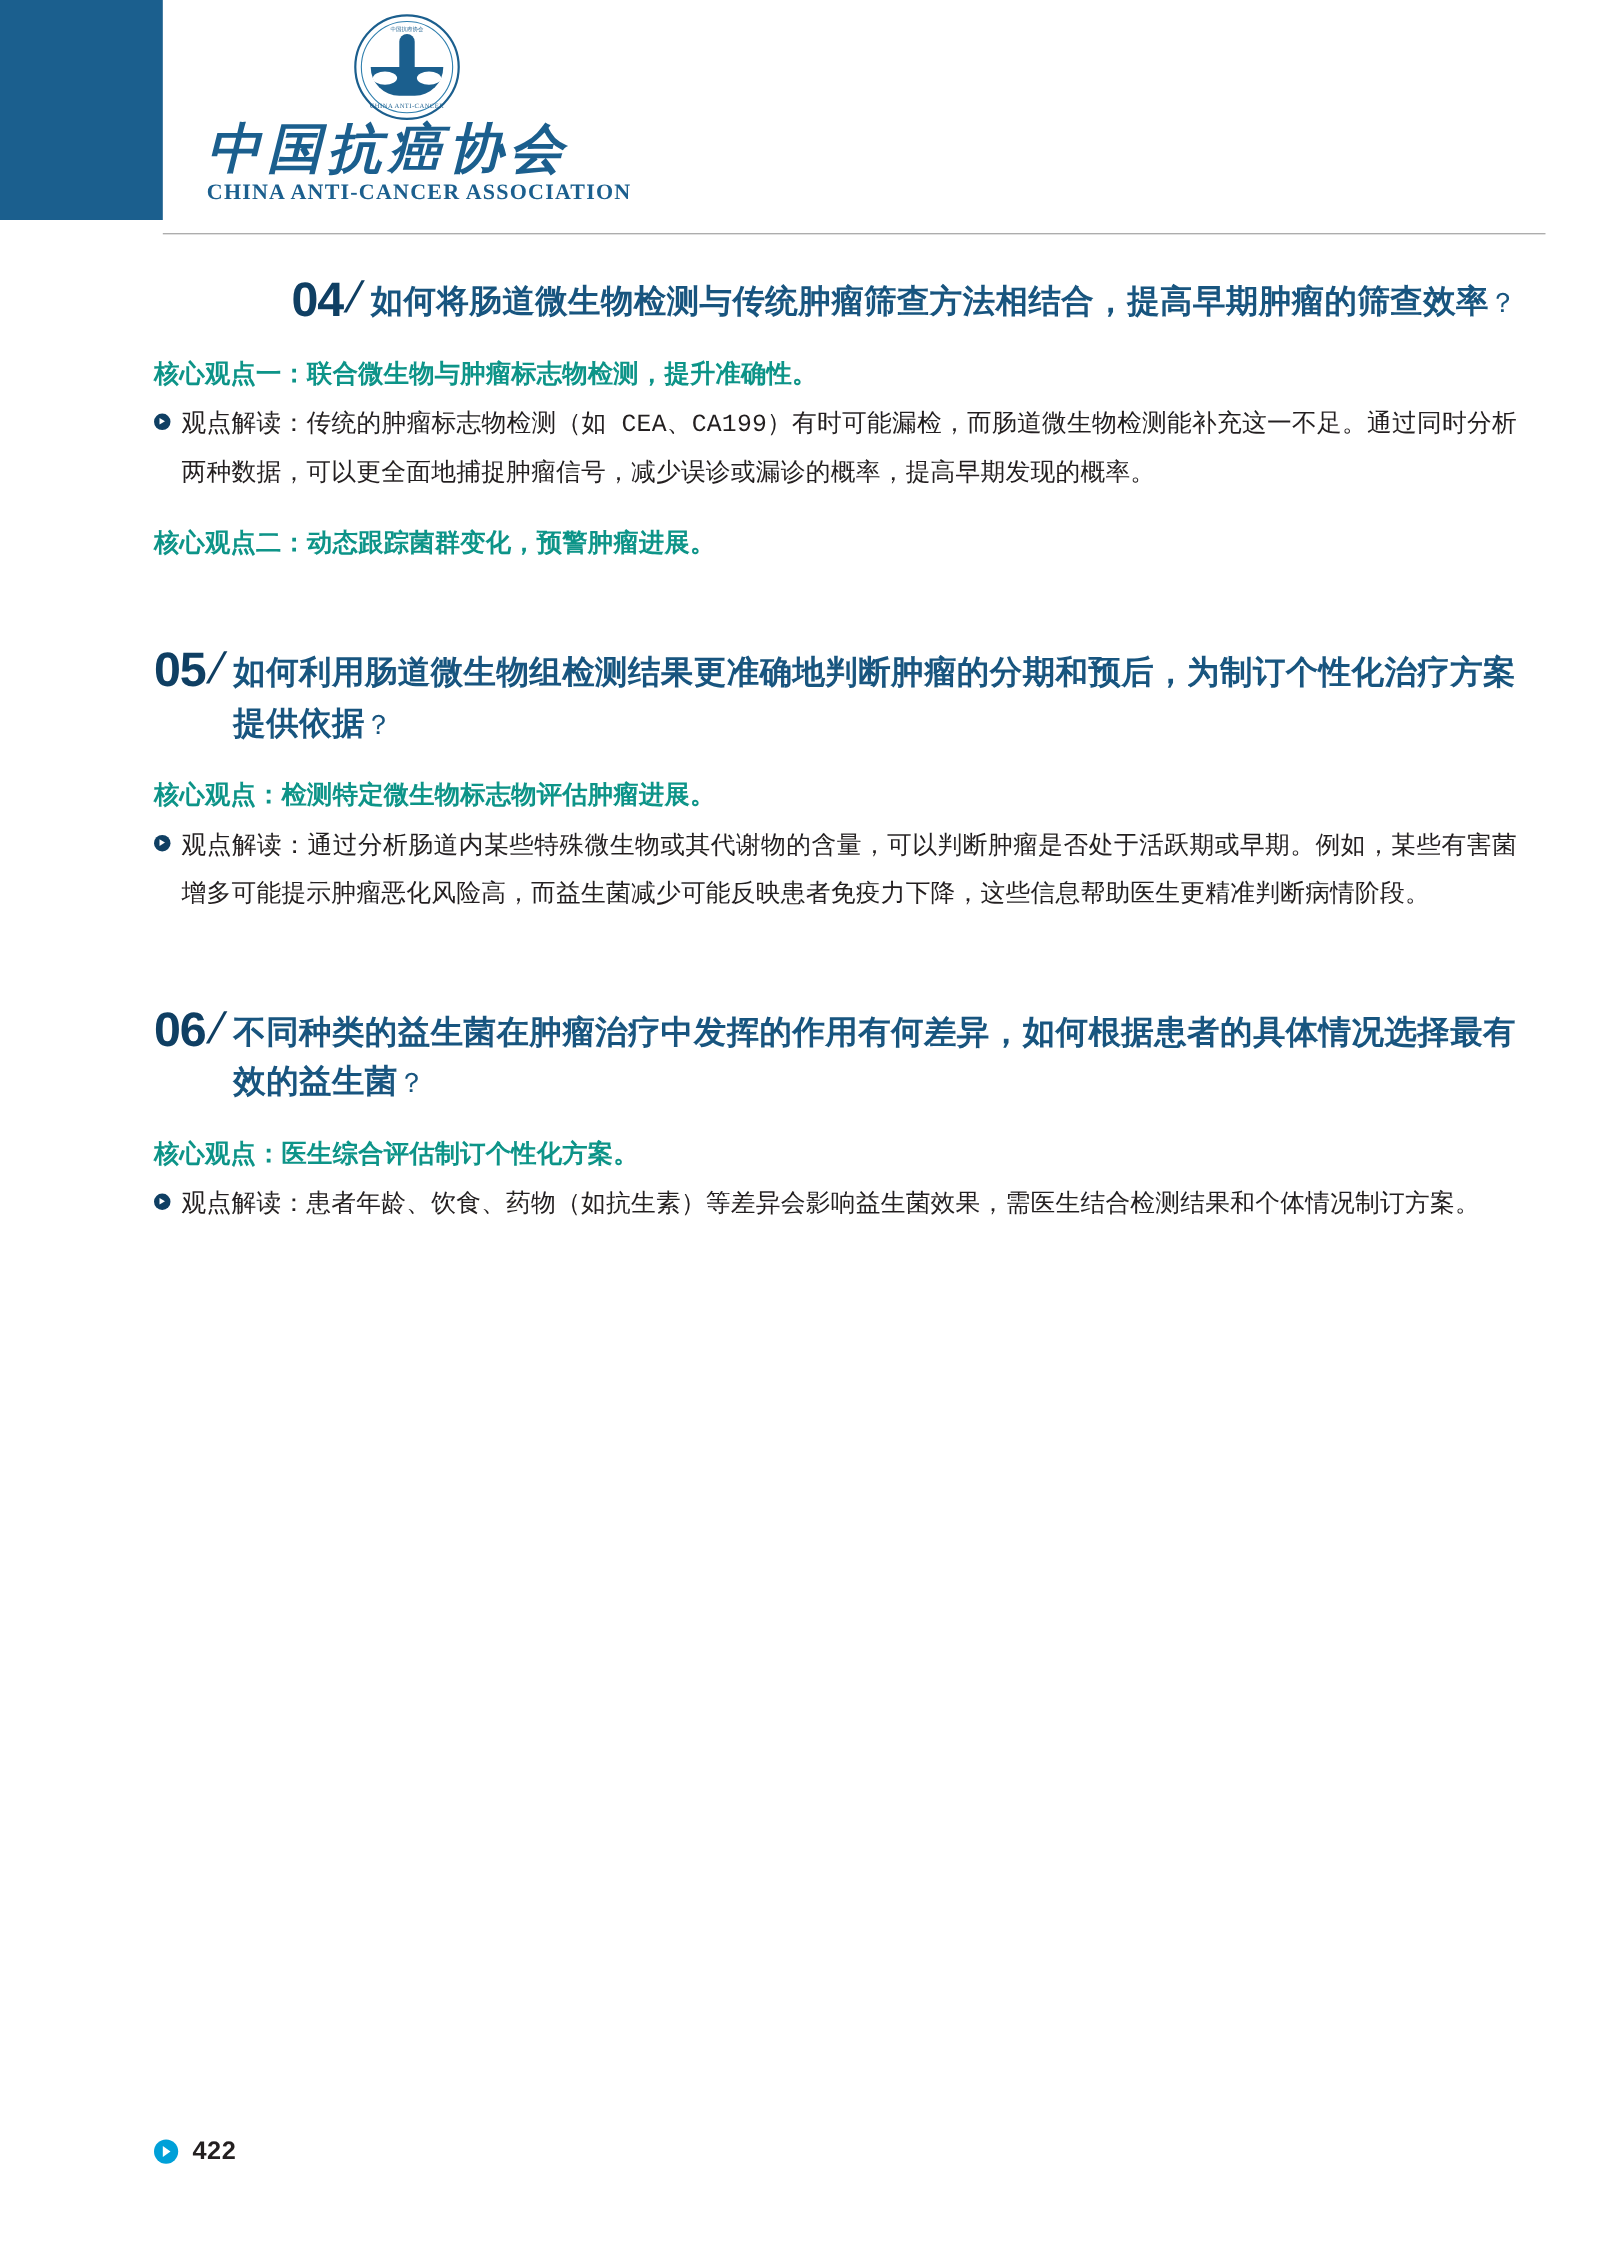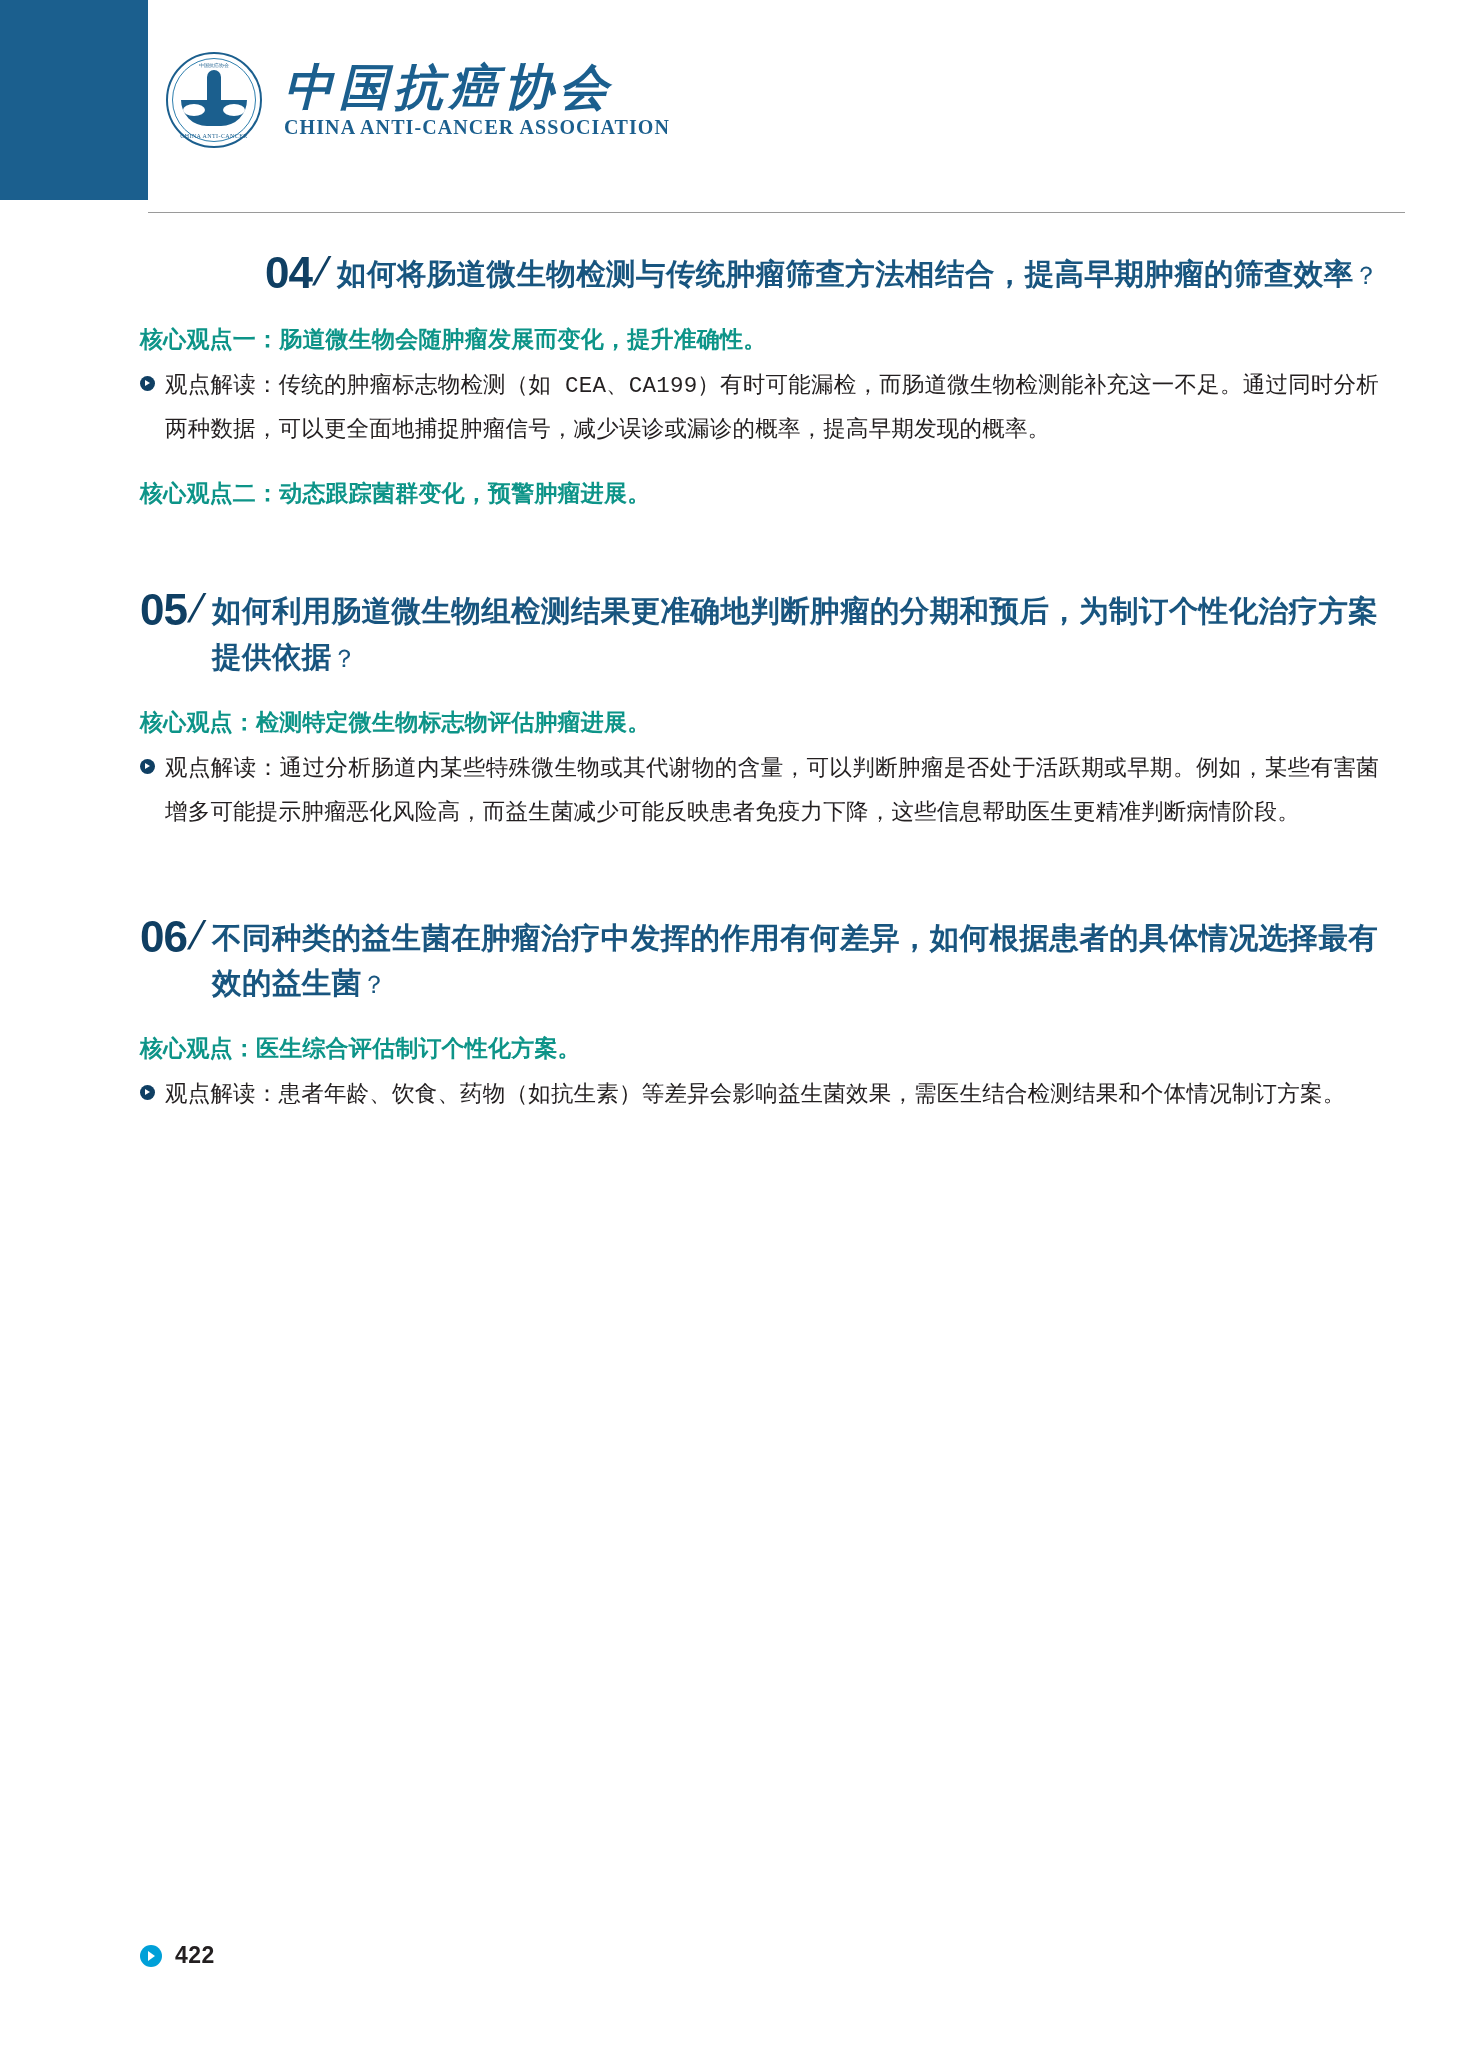--- a/index.html
+++ b/index.html
@@ -35,20 +35,21 @@
     top: 0;
     right: 0;
     height: 200px;
     display: flex;
     align-items: center;
   }
   .logo-wrap {
     display: flex;
     align-items: center;
     margin-left: 18px;
+    flex-direction: column;
   }
   .logo-mark {
     width: 92px;
     height: 92px;
     border-radius: 50%;
     border: 2px solid #1b5f8e;
     position: relative;
     flex: none;
     background: #fff;
   }
@@ -303,21 +304,21 @@
 
 <div class="content">
 
   <div class="qblock">
     <div class="q-head">
       <span class="q-num">04</span>
       <span class="q-slash">/</span>
       <span class="q-title"><span>如何将肠道微生物检测与传统肿瘤筛查方法相结合，提高早期肿瘤的筛查效率</span><span class="qmark">？</span></span>
     </div>
 
-    <div class="core-point"><span>核心观点一：</span><span>肠道微生物会随肿瘤发展而变化，提升准确性</span><span class="tail">。</span></div>
+    <div class="core-point"><span>核心观点一：</span><span>联合微生物与肿瘤标志物检测，提升准确性</span><span class="tail">。</span></div>
     <div class="bullet-row">
       <span class="bullet-dot"></span>
       <div class="bullet-text">观点解读：传统的肿瘤标志物检测（如 CEA、CA199）有时可能漏检，而肠道微生物检测能补充这一不足。通过同时分析两种数据，可以更全面地捕捉肿瘤信号，减少误诊或漏诊的概率，提高早期发现的概率。</div>
     </div>
 
     <div class="core-point"><span>核心观点二：</span><span>动态跟踪菌群变化，预警肿瘤进展</span><span class="tail">。</span></div>
   </div>
 
   <div class="qblock gap-top">
     <div class="q-head">

